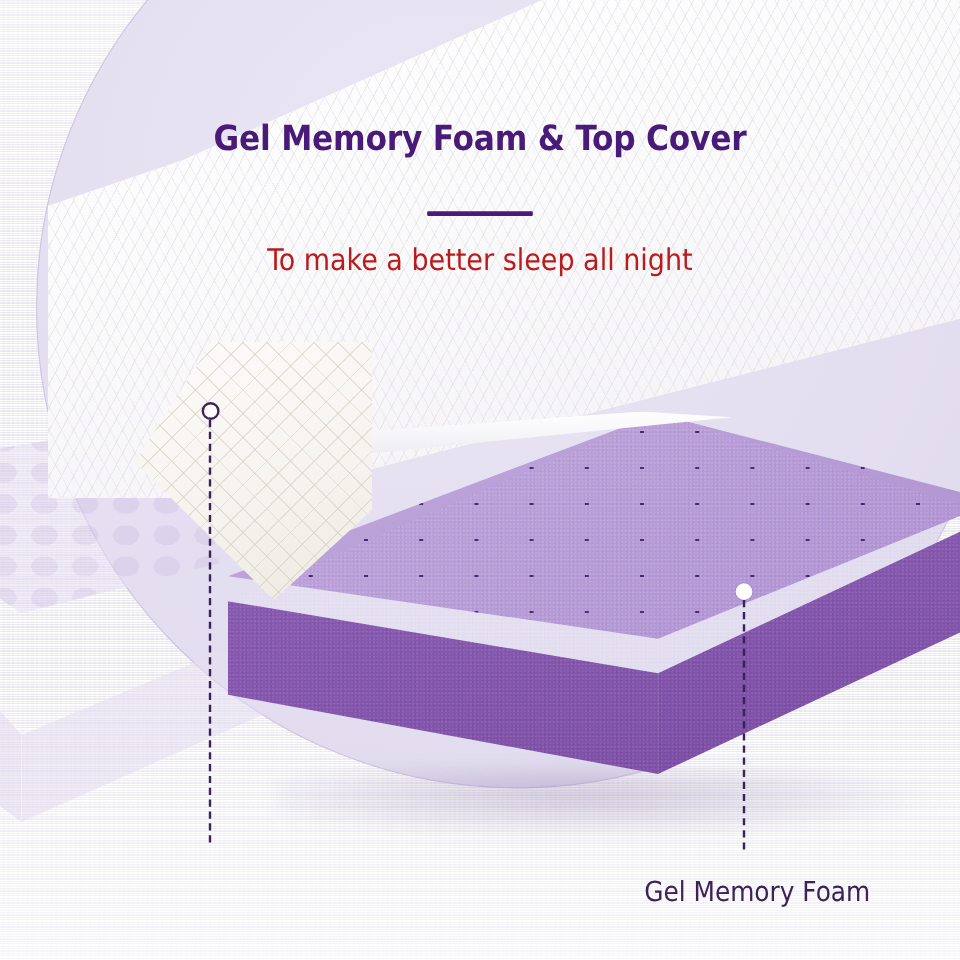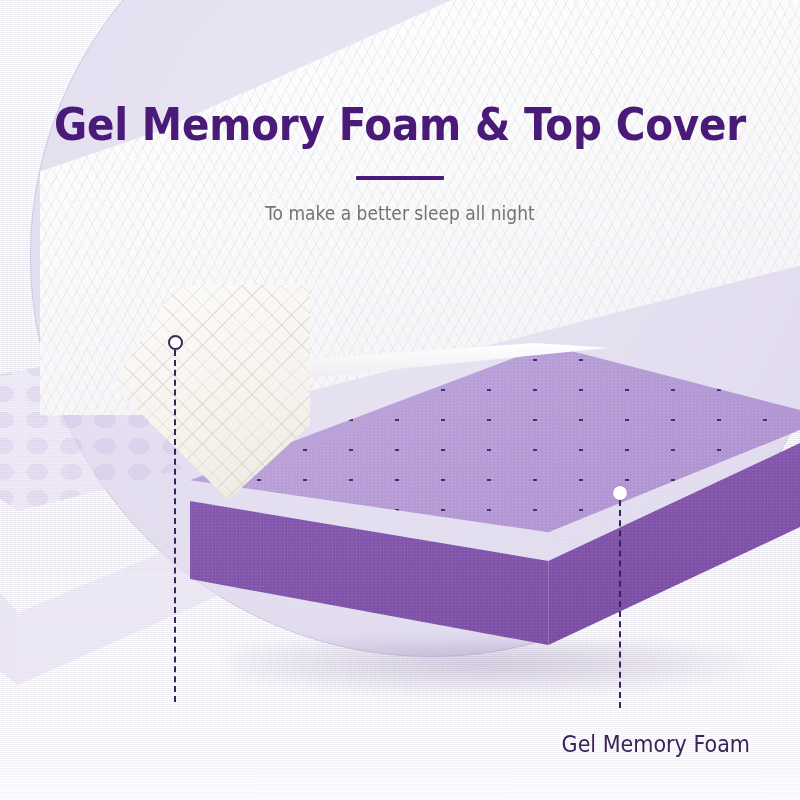--- a/index.html
+++ b/index.html
@@ -125,31 +125,31 @@
   .foam-shadow{
     position:absolute;left:190px;top:415px;width:560px;height:60px;
     background:radial-gradient(ellipse at 45% 40%, rgba(120,100,155,.30) 0%, rgba(120,100,155,0) 70%);
     filter:blur(6px);
   }
 
   
   .title{
     position:absolute;left:0;right:0;top:98px;text-align:center;
     font-family:"DejaVu Sans Condensed","Liberation Sans", sans-serif;
-    font-weight:700;font-size:45px;letter-spacing:-.2px;
+    font-weight:700;font-size:29px;letter-spacing:-.2px;
     color:#4a1a78;white-space:nowrap;
   }
   .divider{
     position:absolute;left:356px;top:176px;width:88px;height:4px;
     background:#4a1a78;border-radius:1px;
   }
   .subtitle{
     position:absolute;left:0;right:0;top:202px;text-align:center;
     font-family:"DejaVu Sans Condensed","Liberation Sans", sans-serif;
-    font-weight:400;font-size:19px;color:#737373;white-space:nowrap;
+    font-weight:400;font-size:25px;color:#b91c1c;white-space:nowrap;
   }
 
   
   .marker-ring{
     position:absolute;width:15px;height:15px;border-radius:50%;
     background:#ffffff;border:2.5px solid #3b2258;box-sizing:border-box;
     left:168px;top:335px;z-index:6;
   }
   .marker-dot{
     position:absolute;width:14px;height:14px;border-radius:50%;
@@ -161,21 +161,21 @@
   }
   .lead-left{left:174px;top:350px;height:352px;}
   .lead-right{left:619px;top:500px;height:208px;}
 
   .callout{
     position:absolute;text-align:center;
     font-family:"DejaVu Sans Condensed","Liberation Sans", sans-serif;
     font-size:23px;color:#3b2258;line-height:1.28;white-space:pre-line;
   }
   .callout-left{left:44px;top:708px;width:260px;}
-  .callout-right{left:488px;top:730px;width:262px;text-align:right;}
+  .callout-right{left:500px;top:730px;width:262px;}
 </style>
 </head>
 <body>
 
 <div id="stage">
 
   <div class="weave"></div>
   <div class="bg-fade"></div>
 
   <div class="circle"></div>

